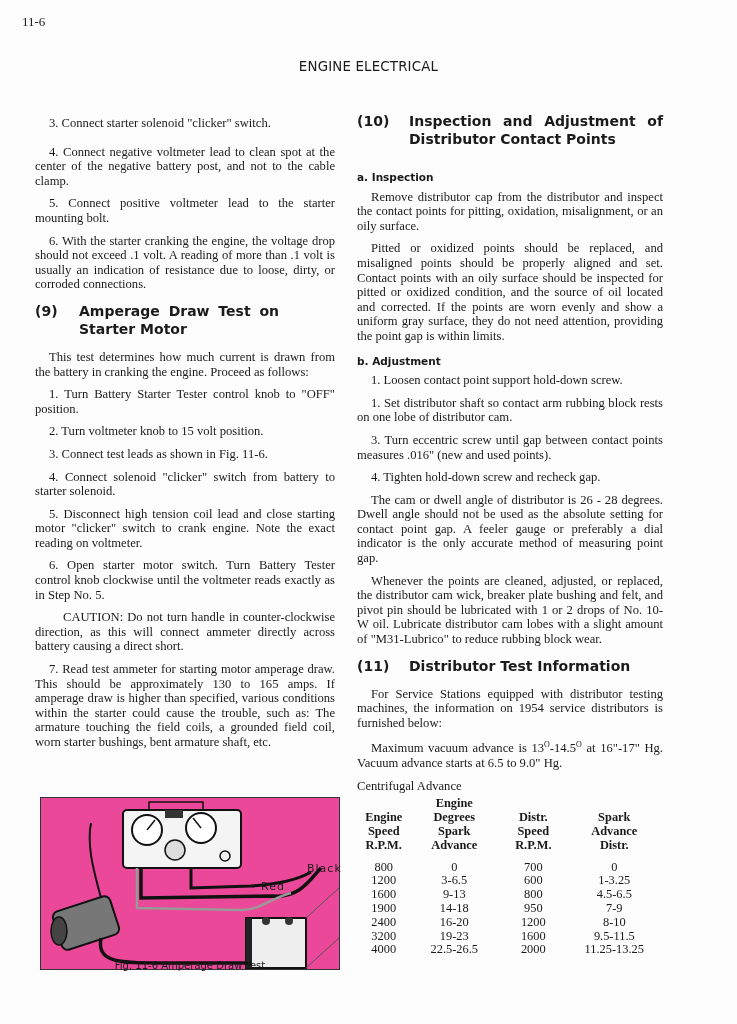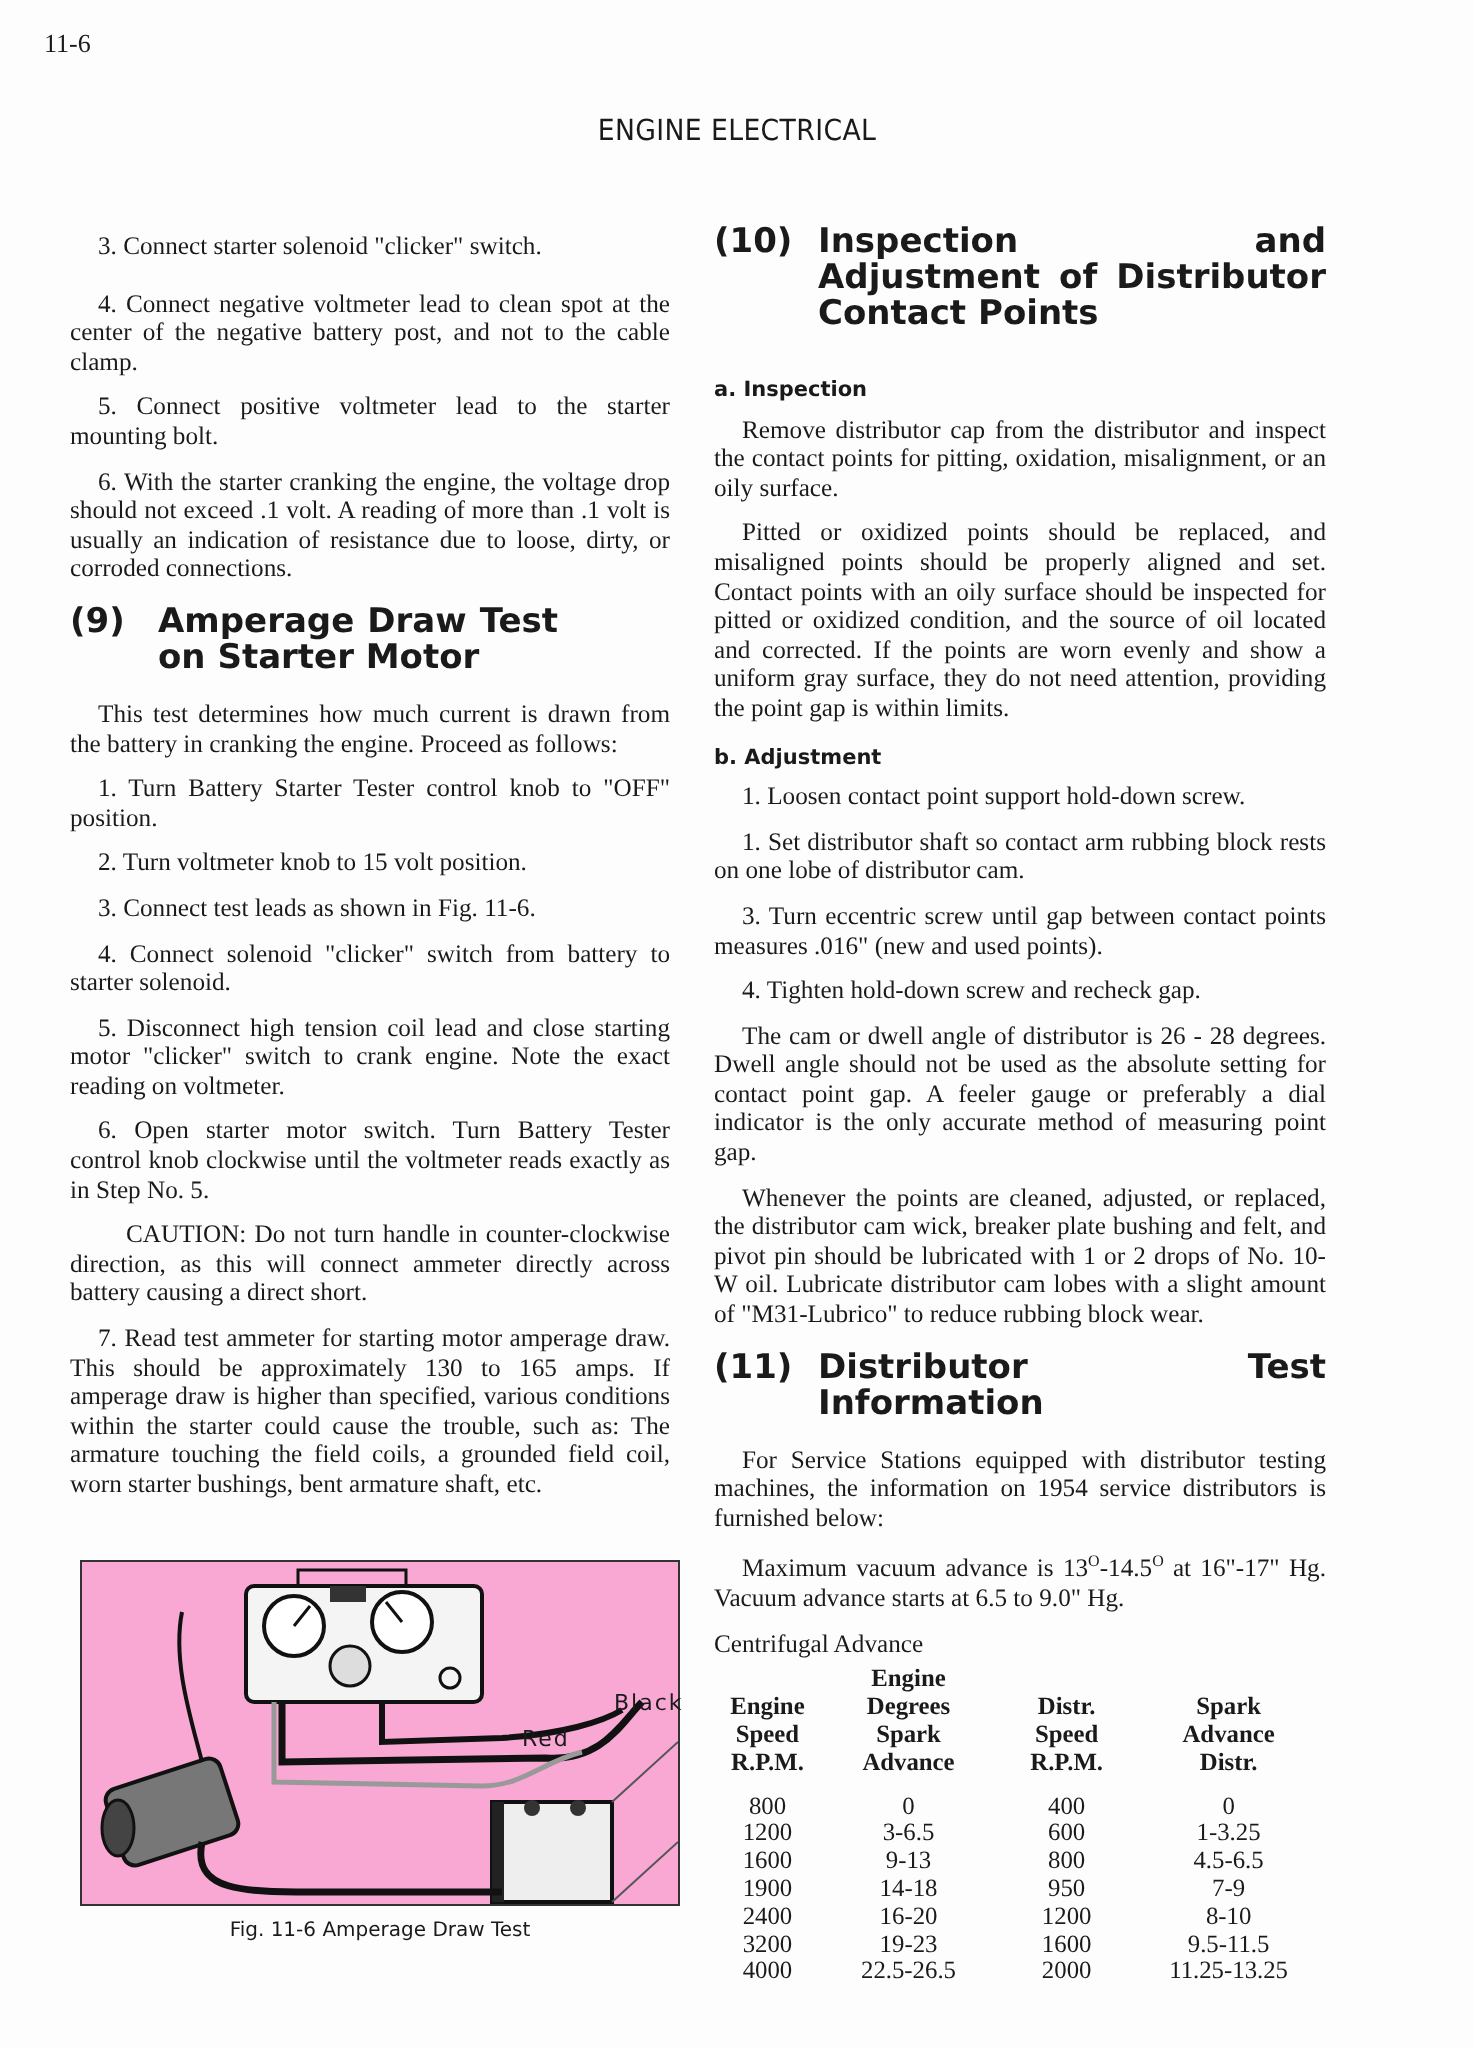--- a/index.html
+++ b/index.html
@@ -5,25 +5,25 @@
   html, body { margin:0; padding:0; background:#fdfdfd; }
   body { width:737px; height:1024px; position:relative; overflow:hidden; color:#1a1a1a; font-family:"Liberation Serif", serif; }
   .page-num { position:absolute; left:22px; top:14px; font-size:13px; }
   .running-head { position:absolute; left:0; width:737px; top:58px; text-align:center; font-family:"DejaVu Sans", sans-serif; font-size:14.5px; letter-spacing:0.2px; transform:scaleX(0.92); }
   .col { position:absolute; top:116px; font-size:12.6px; line-height:14.6px; text-align:justify; }
   .col-left { left:35px; width:300px; }
   .col-right { left:357px; width:306px; }
   p { margin:0 0 8px 0; text-indent:14px; }
   p.noindent { text-indent:0; }
   .caution { text-indent:28px; }
-  .sec-head { font-family:"DejaVu Sans", sans-serif; font-weight:bold; font-size:17px; line-height:18px; display:flex; margin:10px 0 12px 0; }
+  .sec-head { font-family:"DejaVu Sans", sans-serif; font-weight:bold; font-size:14px; line-height:18px; display:flex; margin:10px 0 12px 0; }
   .sec-head .num { width:44px; flex:none; }
   .sec-head .title { flex:1; }
   .sub-head { font-family:"DejaVu Sans", sans-serif; font-weight:bold; font-size:10.5px; margin:22px 0 5px 0; }
-  .figure { position:absolute; left:40px; top:780px; width:298px; height:171px; border:1.5px solid #333; background:#f9a8d4; }
+  .figure { position:absolute; left:40px; top:797px; width:298px; height:171px; border:1.5px solid #333; background:#ec4899; }
   .fig-caption { position:absolute; left:40px; width:300px; top:960px; text-align:center; font-family:"DejaVu Sans", sans-serif; font-size:10px; }
   .fig-label { position:absolute; font-family:"DejaVu Sans", sans-serif; font-size:11px; letter-spacing:1px; }
   table.adv { border-collapse:collapse; font-size:12.4px; line-height:13.8px; margin-left:3px; }
   table.adv th { font-weight:bold; vertical-align:bottom; padding:0 0 8px 0; text-align:center; }
   table.adv td { text-align:center; padding:0; }
   .c1 { width:48px; } .c2 { width:96px; } .c3 { width:66px; } .c4 { width:100px; }
   sup { font-size:8px; }
 </style>
 </head>
 <body>
@@ -138,21 +138,21 @@
             <div>Spark</div>
             <div>Advance</div>
             <div>Distr.</div>
           </th>
       </tr>
     </thead>
     <tbody id="adv-body">
         <tr>
           <td>800</td>
           <td>0</td>
-          <td>400</td>
+          <td>700</td>
           <td>0</td>
         </tr>
         <tr>
           <td>1200</td>
           <td>3-6.5</td>
           <td>600</td>
           <td>1-3.25</td>
         </tr>
         <tr>
           <td>1600</td>

